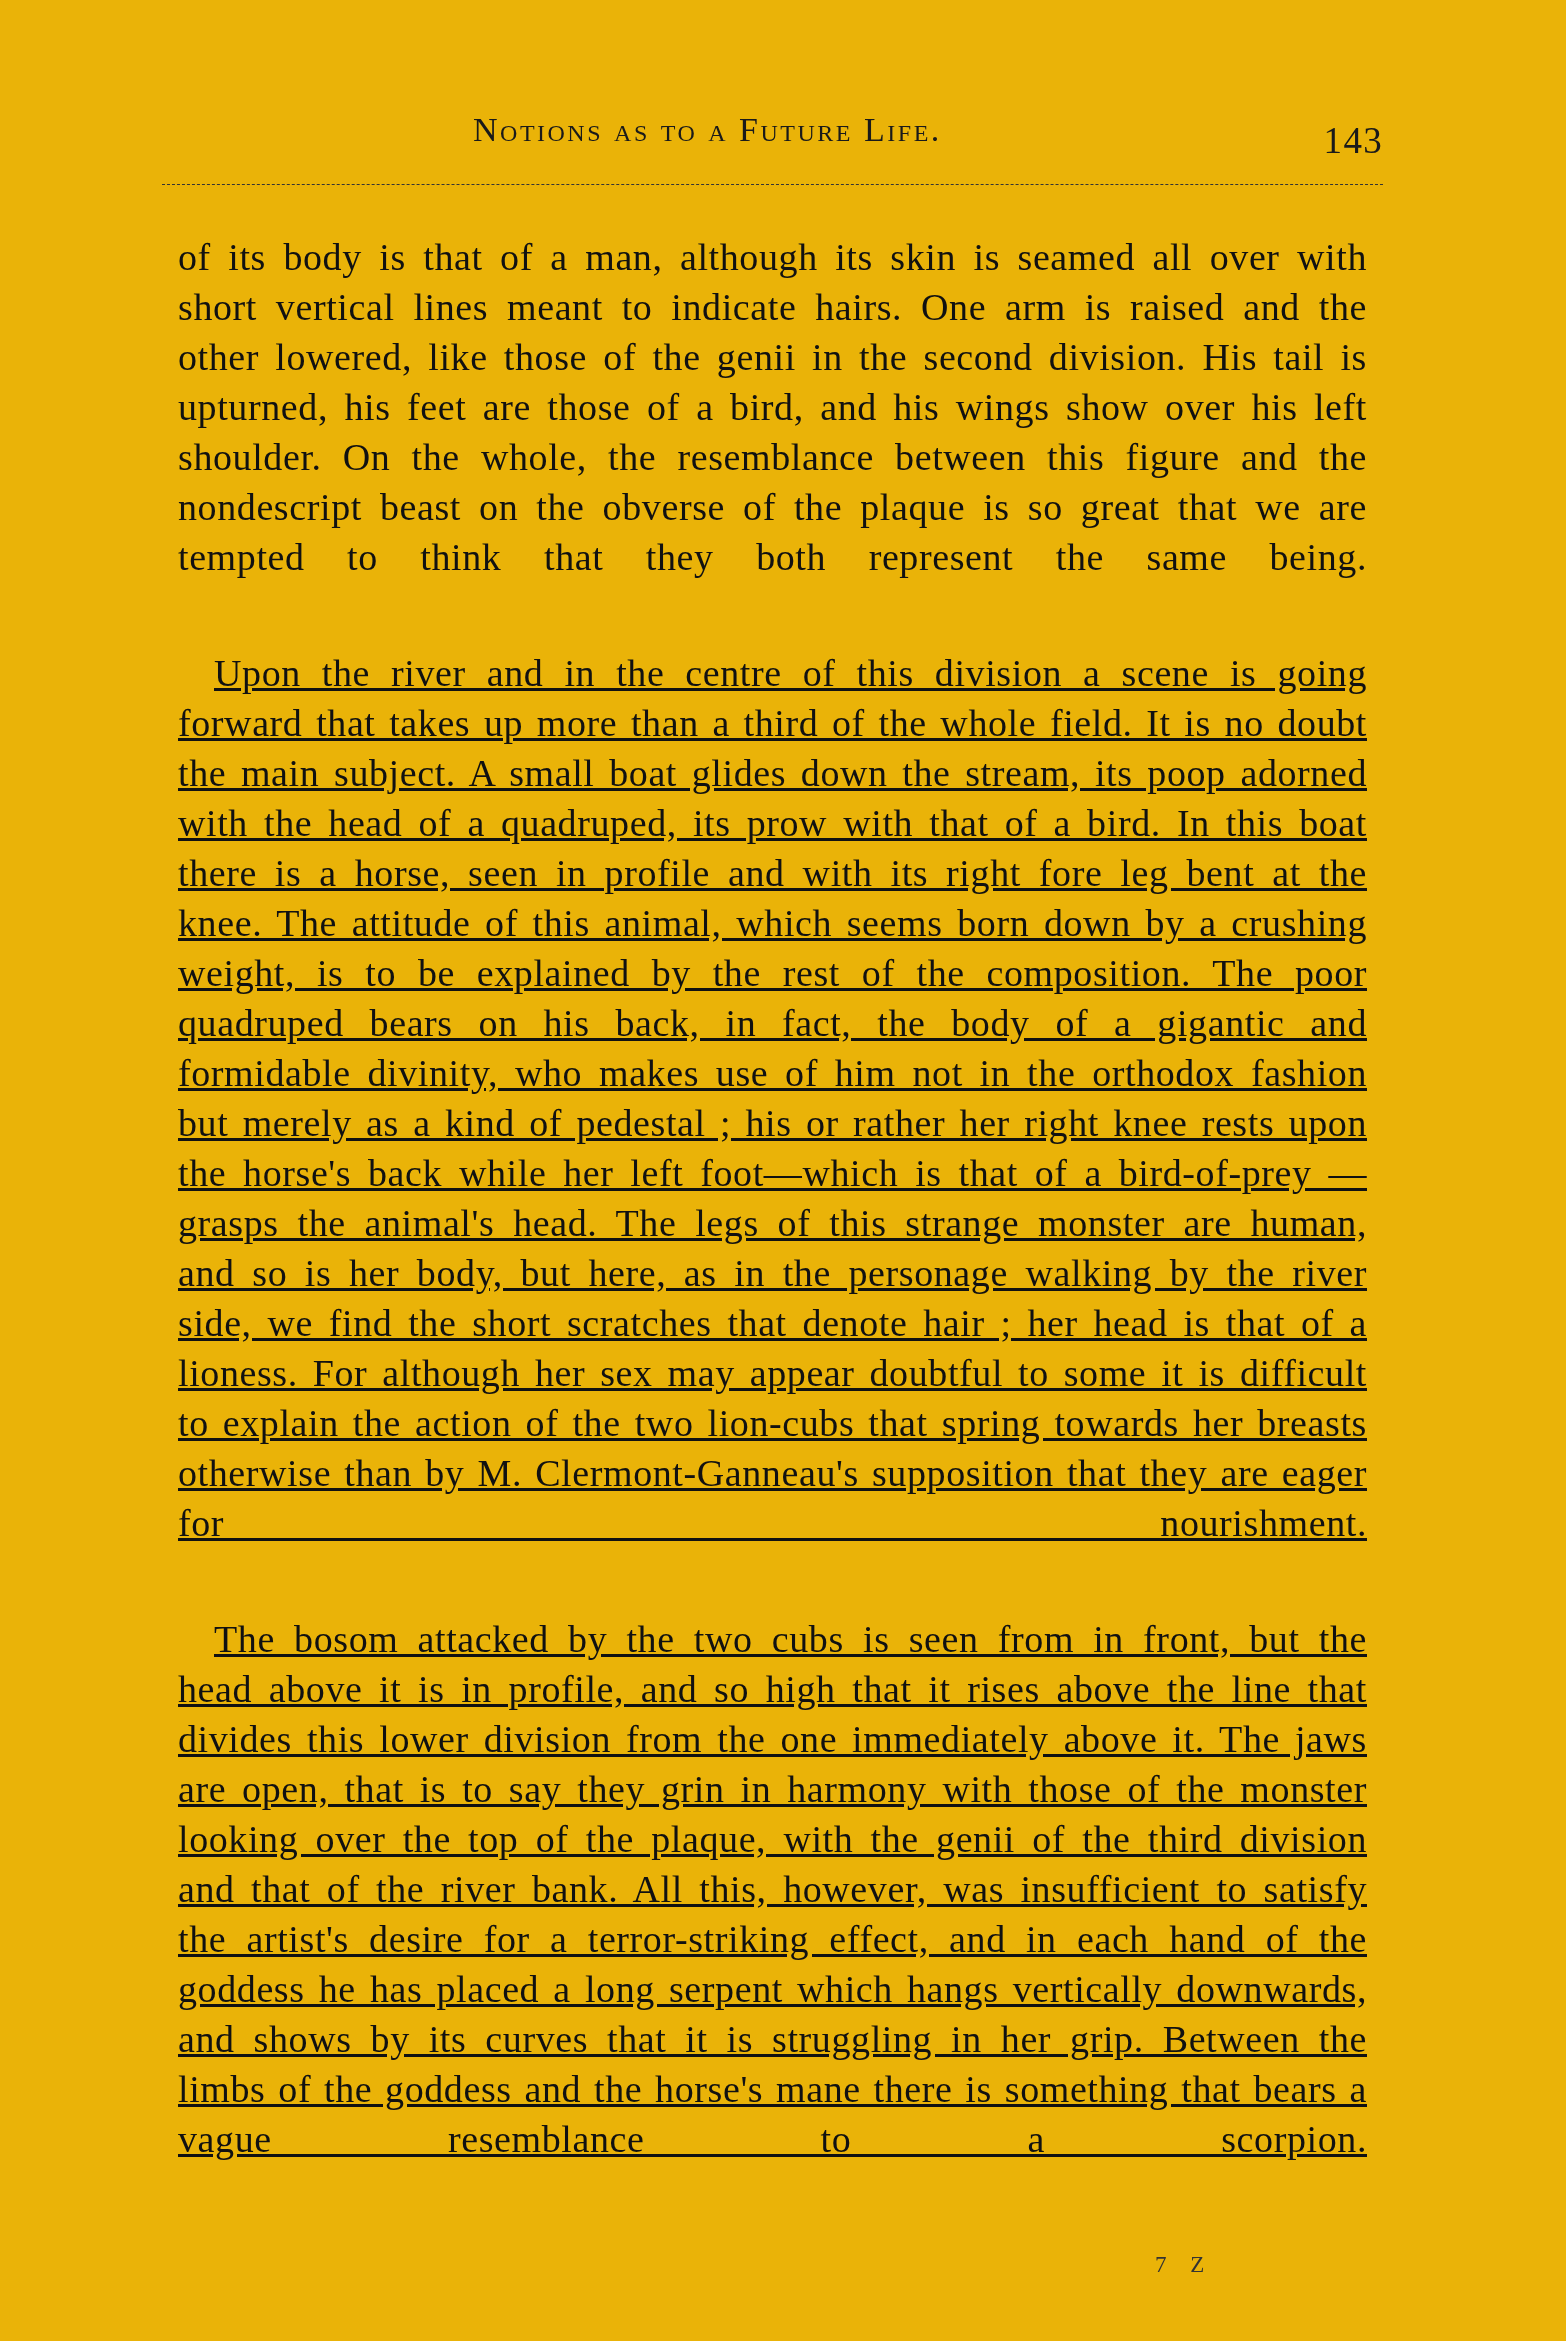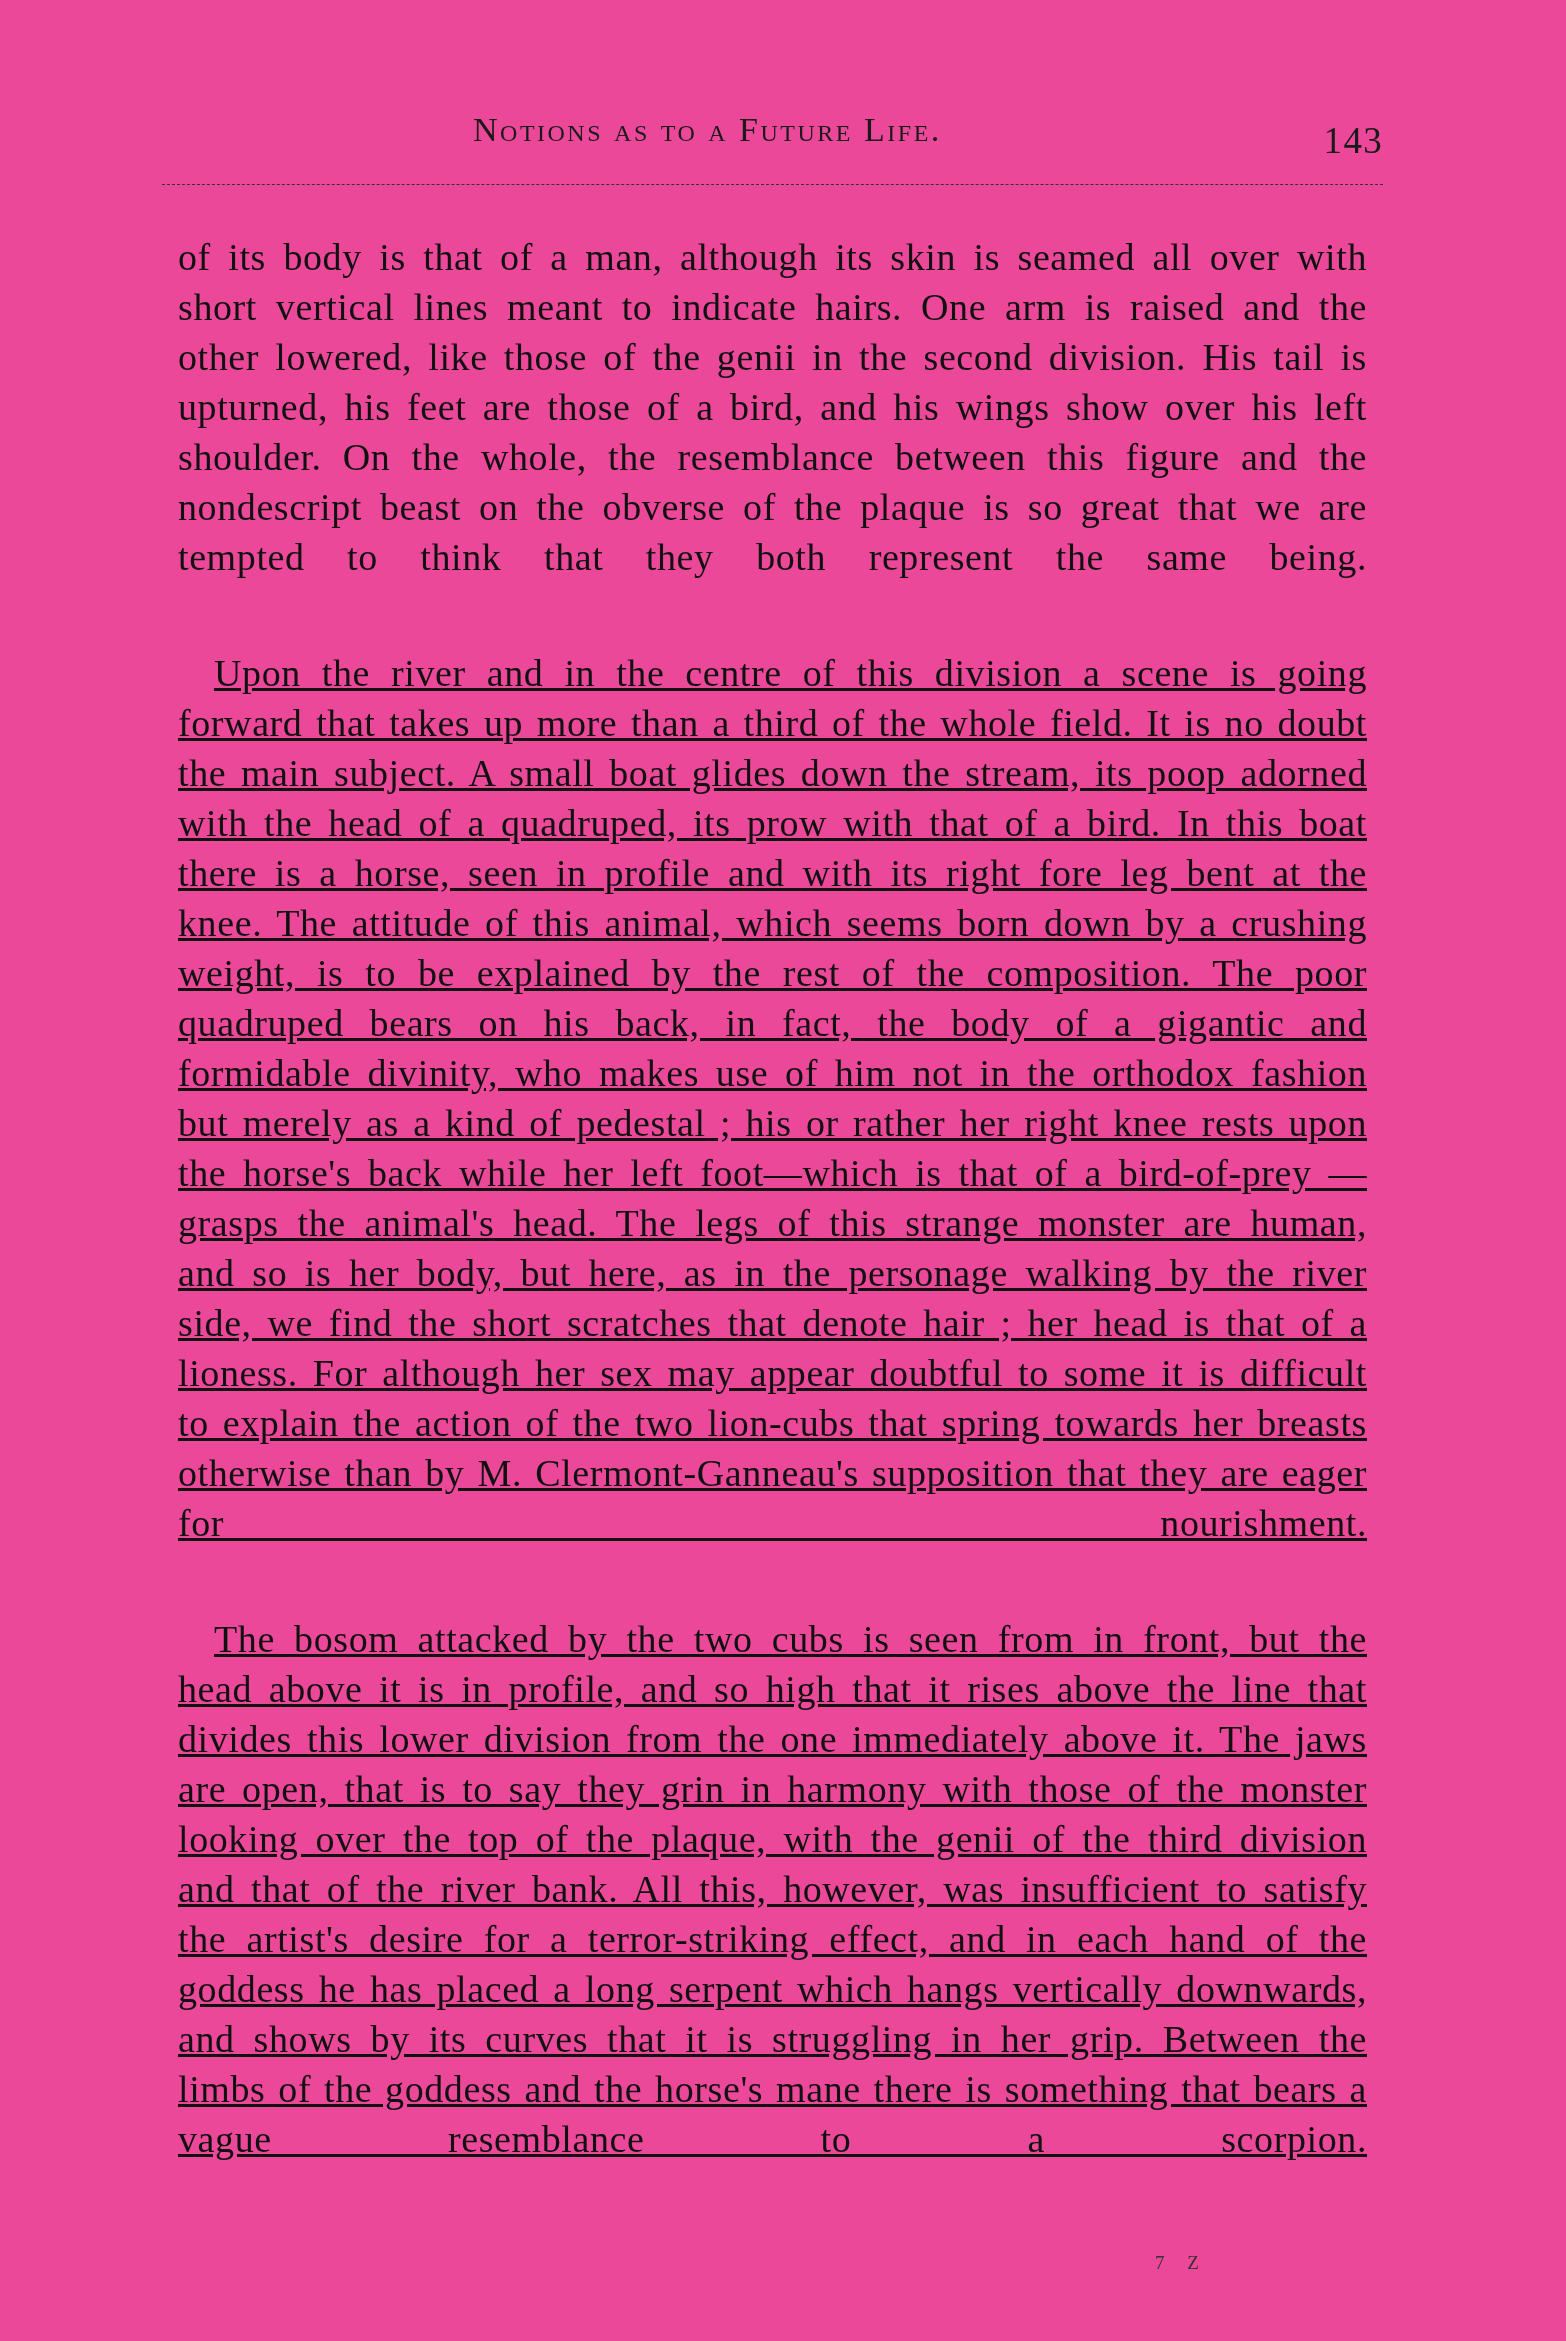--- a/index.html
+++ b/index.html
@@ -1,17 +1,17 @@
 <!DOCTYPE html>
 <html style="font-size:10px"><head>
 <meta charset="utf-8">
 <style>
   html, body { margin: 0; padding: 0; background: #ffffff; }
   body { width: 1567px; height: 2342px; position: relative; overflow: hidden; color: #111; }
-  .page { position: absolute; left: 0; top: 0; width: 1567px; height: 2342px; background: #ec4899; }
+  .page { position: absolute; left: 0; top: 0; width: 1567px; height: 2342px; background: #eab308; }
   .header { position: absolute; left: 162px; top: 111px; width: 1221px; height: 51px; }
   .running-title {
     position: absolute; left: 311px; top: 0; width: 571px; text-align: left;
     font-family: "Liberation Serif", serif; font-size: 34px; letter-spacing: 2.5px;
     font-variant: small-caps; color: #1a1a1a; white-space: nowrap;
   }
   .page-number {
     position: absolute; right: 0; top: 7.6px;
     font-family: "Liberation Serif", serif; font-size: 37px; letter-spacing: 1.3px; color: #1a1a1a;
   }
@@ -23,21 +23,21 @@
     position: absolute; left: 162px; top: 216px; width: 1221px;
     font-family: "Liberation Serif", serif; font-size: 38px; line-height: 50px;
     color: #111; text-align: justify; letter-spacing: 0.6px; word-spacing: 2.5px;
   }
   .para { margin: 16px; text-indent: 0; }
   .para.indent { text-indent: 36px; text-decoration: underline; }
   .para::after { content: ""; display: inline-block; width: 100%; height: 0; }
   .last-line { text-align-last: justify; }
   .signature {
     position: absolute; left: 1155px; top: 2252px;
-    font-family: "Liberation Serif", serif; font-size: 19px; color: #333; letter-spacing: 9px;
+    font-family: "Liberation Serif", serif; font-size: 23px; color: #333; letter-spacing: 9px;
   }
 </style>
 </head>
 <body>
 
 <div class="page">
   <div class="header">
     <div class="running-title">Notions as to a Future Life.</div>
     <div class="page-number">143</div>
   </div>

